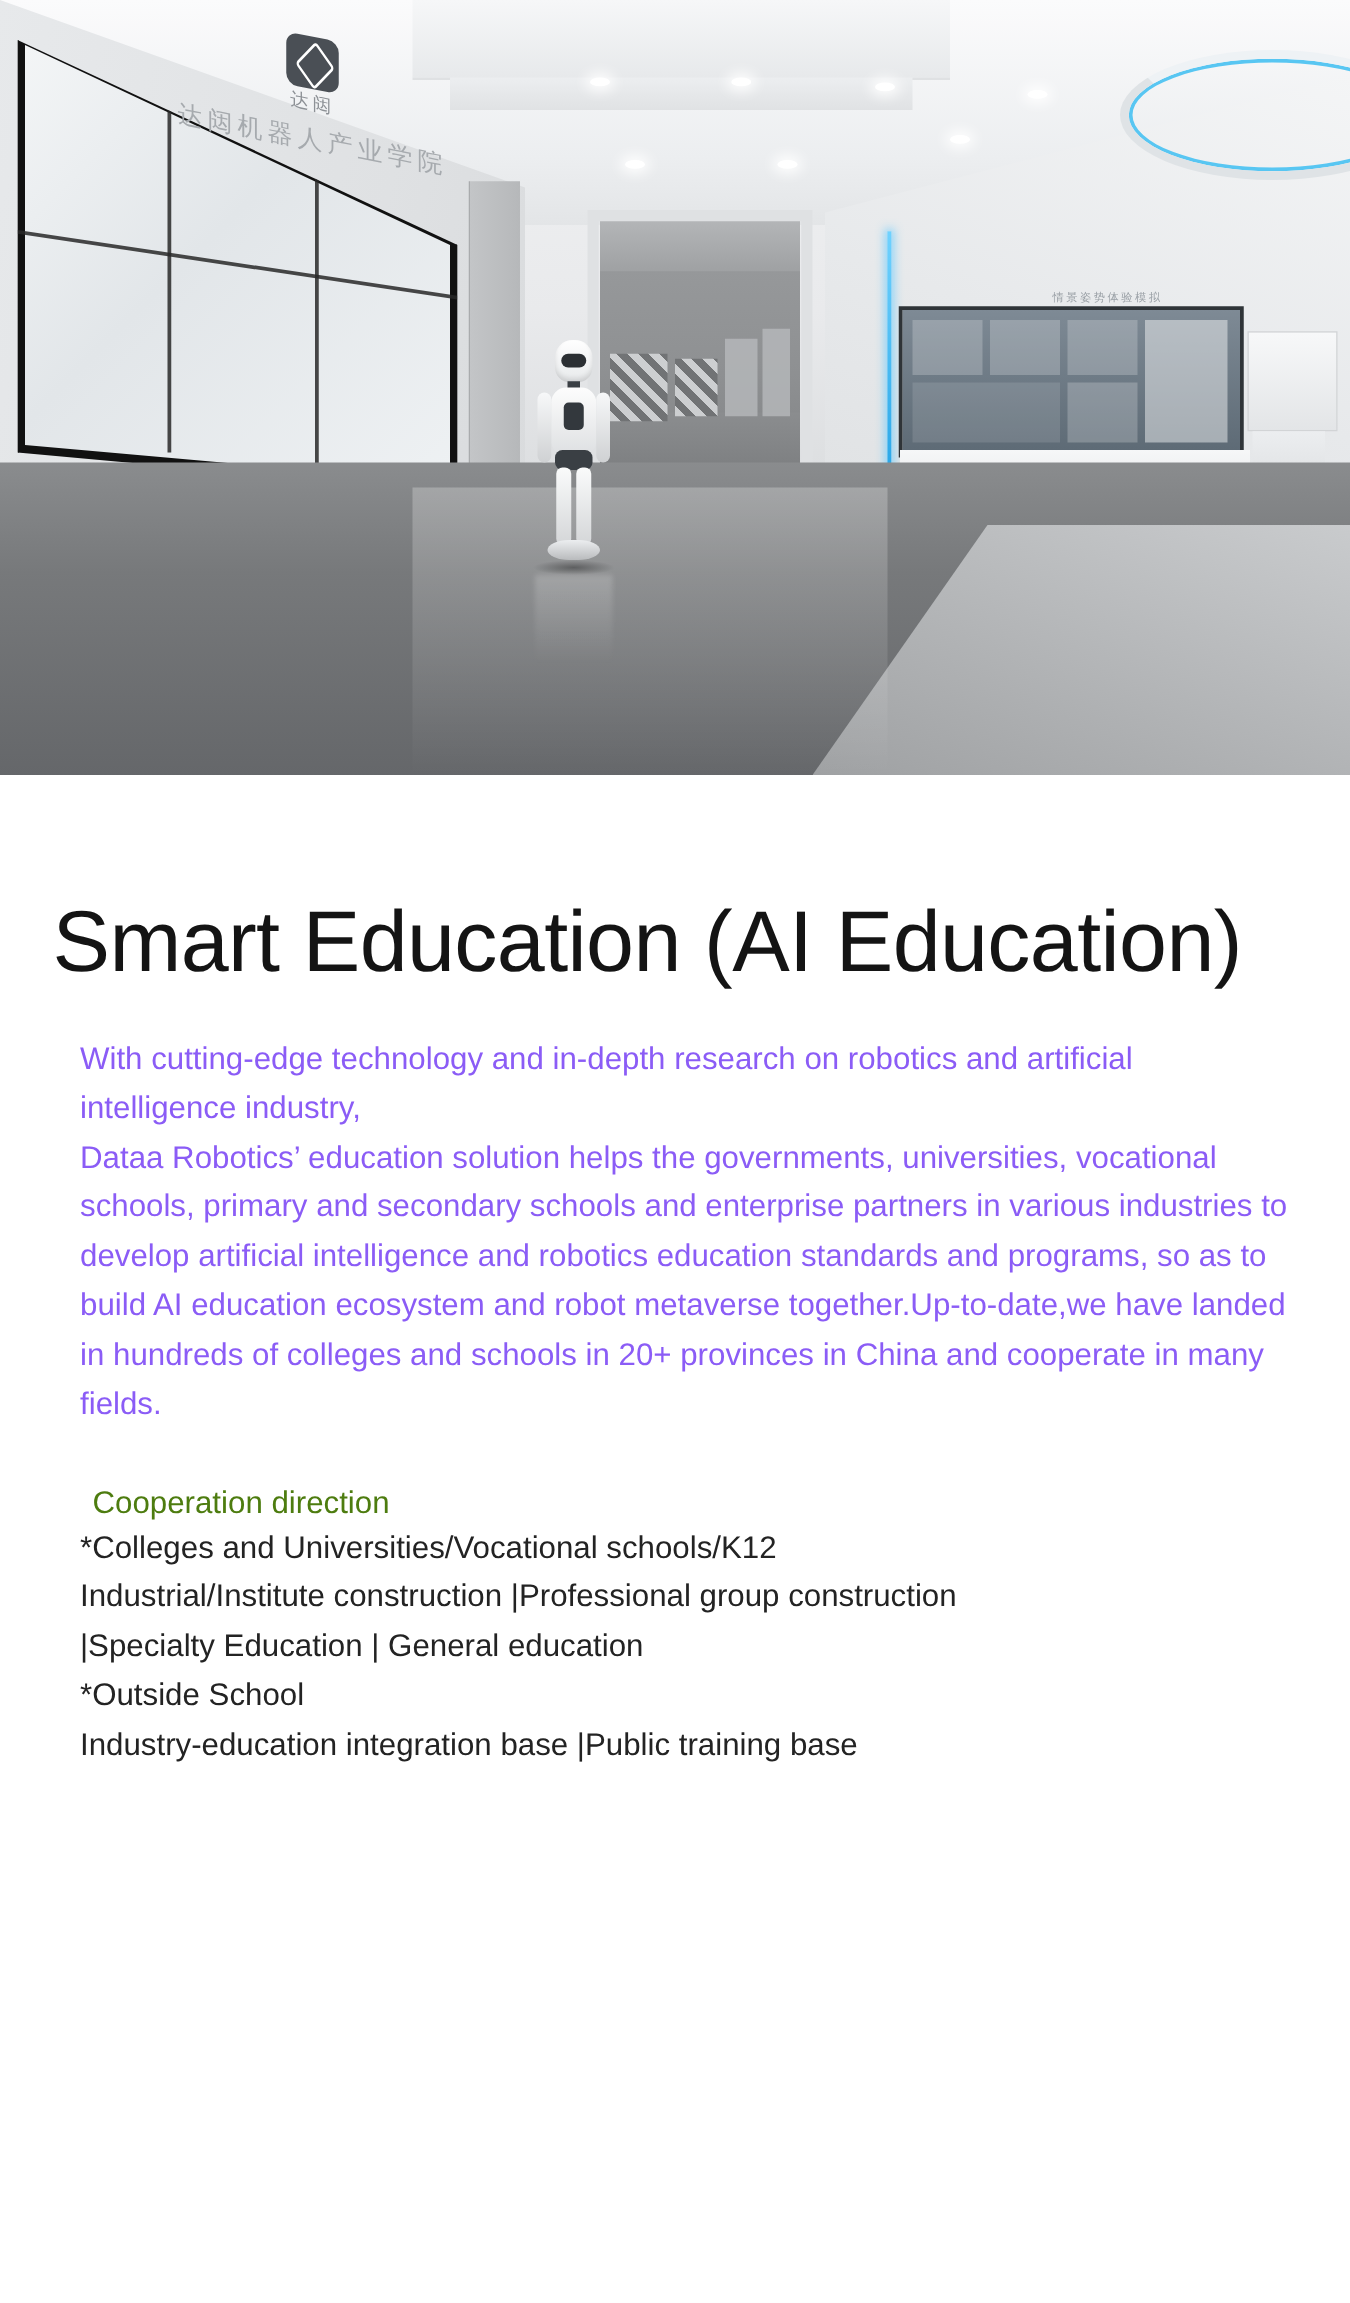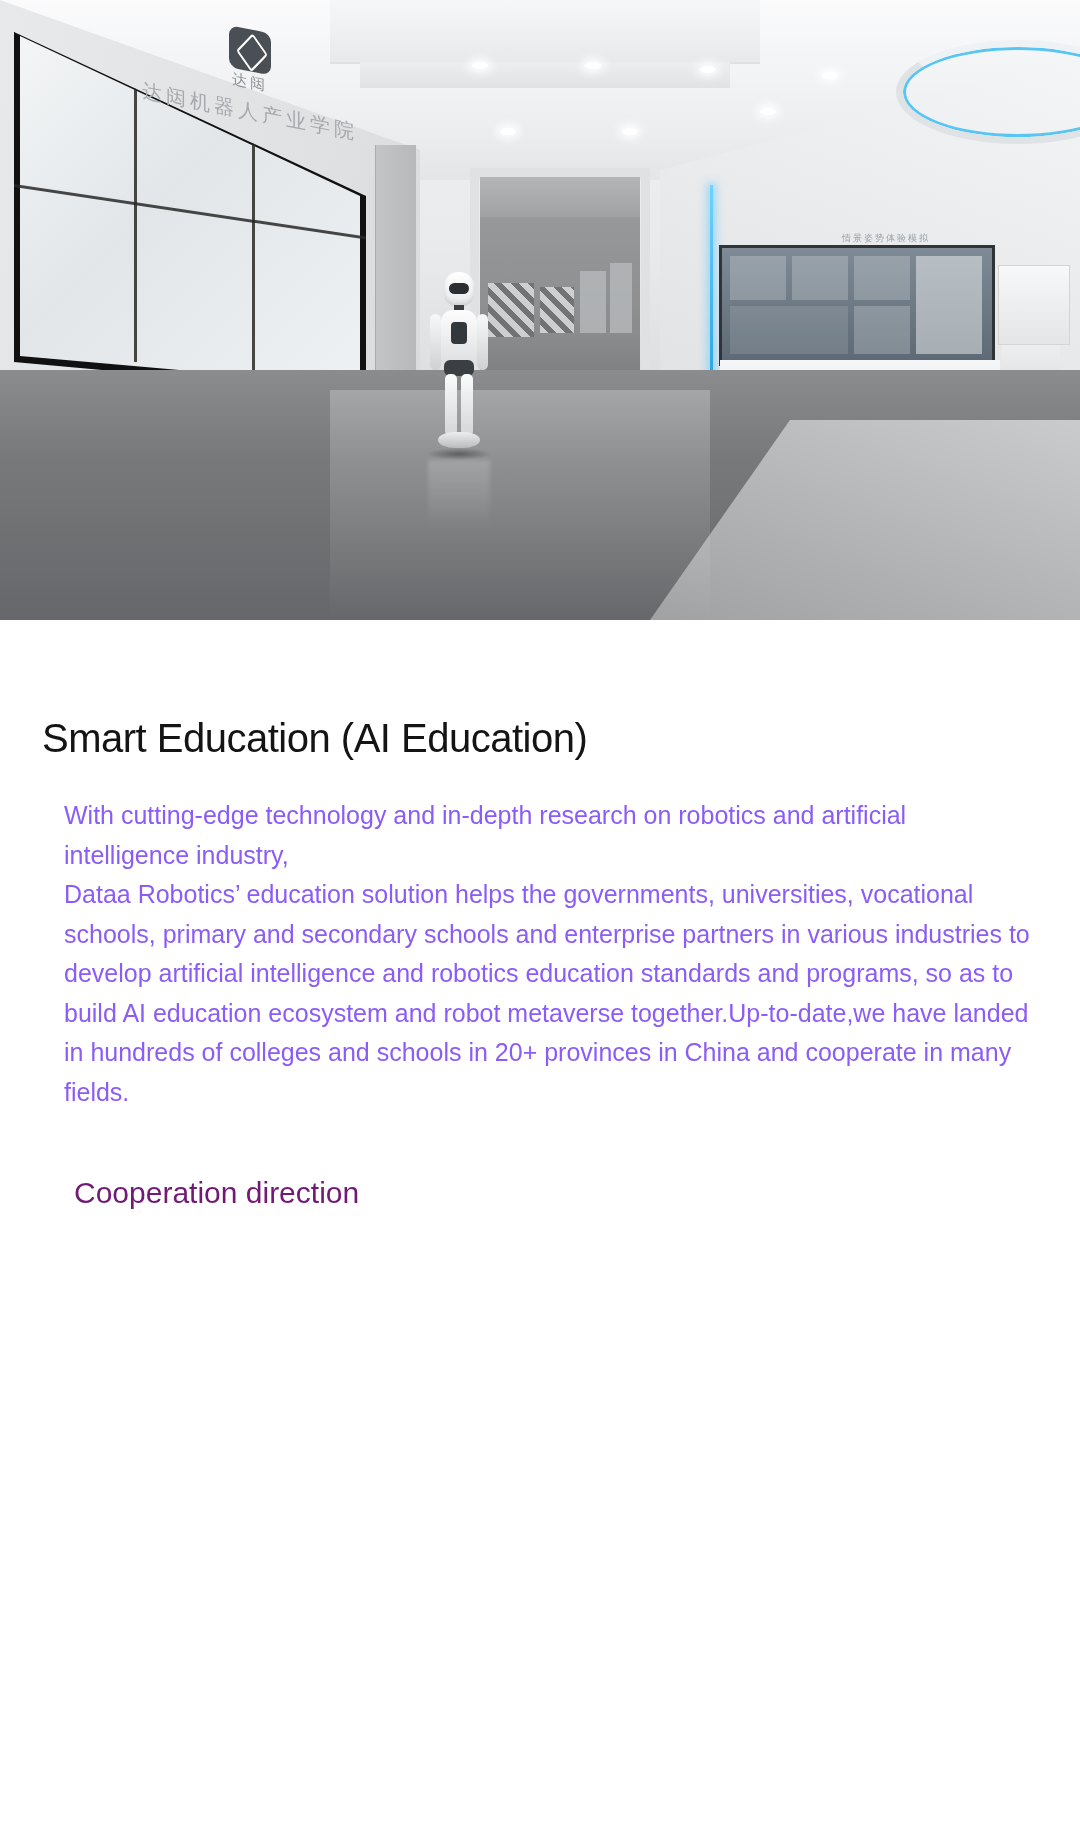--- a/index.html
+++ b/index.html
@@ -291,37 +291,37 @@
     background: linear-gradient(180deg, rgba(255,255,255,.18), rgba(255,255,255,0));
     filter: blur(2px);
   }
 
   
   .content {
     padding: 0 42px;
   }
   .title {
     margin: 96px 0 0 0;
-    font-size: 40px;
+    font-size: 69px;
     font-weight: normal;
     letter-spacing: -0.5px;
     line-height: 1.1;
     color: #141414;
   }
   .body-block {
     margin: 36px 0 0 22px;
     font-size: 25px;
     line-height: 1.58;
     color: #8b5cf6;
     white-space: pre-line;
   }
   .coop-head {
-    margin: 64px 0 0 32px;
-    font-size: 30px;
-    color: #701a75;
+    margin: 44px 0 0 32px;
+    font-size: 25px;
+    color: #4d7c0f;
   }
   .coop-list {
     margin: 2px 0 0 22px;
     font-size: 25px;
     line-height: 1.58;
     color: #232323;
     white-space: pre-line;
   }
 </style>
 </head>
@@ -407,13 +407,18 @@
 </div>
 
 <div class="content">
   <h1 class="title">Smart Education (AI Education)</h1>
 
   <div class="body-block">With cutting-edge technology and in-depth research on robotics and artificial intelligence industry,
 Dataa Robotics’ education solution helps the governments, universities, vocational schools, primary and secondary schools and enterprise partners in various industries to develop artificial intelligence and robotics education standards and programs, so as to build AI education ecosystem and robot metaverse together.Up-to-date,we have landed in hundreds of colleges and schools in 20+ provinces in China and cooperate in many fields.</div>
 
   <div class="coop-head">Cooperation direction</div>
 
+  <div class="coop-list">*Colleges and Universities/Vocational schools/K12
+   Industrial/Institute construction |Professional group construction
+   |Specialty Education | General education
+*Outside School
+   Industry-education integration base |Public training base</div>
 </div>
 
 </body></html>

